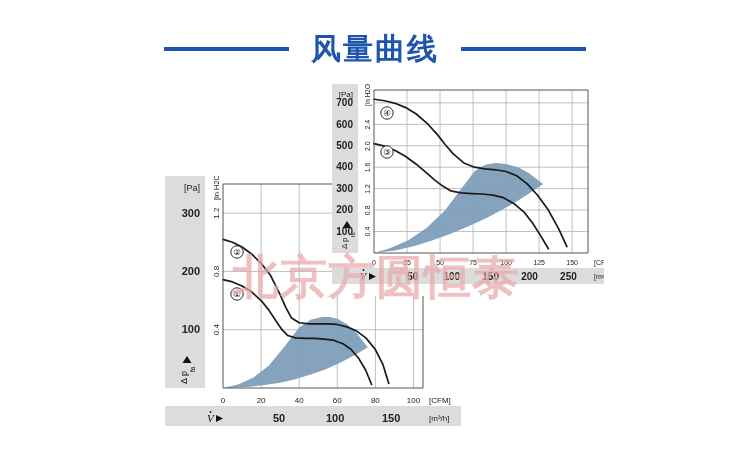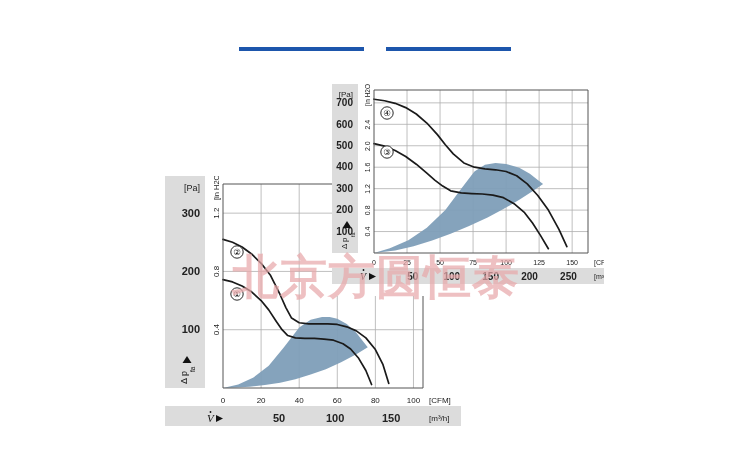--- a/index.html
+++ b/index.html
@@ -57,20 +57,21 @@
   .chart svg { display:block; }
 
   #chart-right { left:332px; top:84px; z-index:20; }
   #chart-left  { left:165px; top:176px; z-index:10; }
 </style>
 </head>
 <body>
 
 <div id="title-bar">
   <div class="title-rule"></div>
+  <div id="title-text">风量曲线</div>
   <div class="title-rule"></div>
 </div>
 
 <div id="watermark">北京方圆恒泰</div>
 
 <div class="chart" id="chart-right">
   <svg id="svg-right" width="272" height="212" viewBox="0 0 272 212">
       <rect x="0" y="0" width="26" height="169" fill="#DCDCDC"></rect>
       <rect x="0" y="184" width="272" height="16" fill="#DCDCDC"></rect>
       <rect x="42" y="6" width="214" height="163" fill="#ffffff"></rect>

